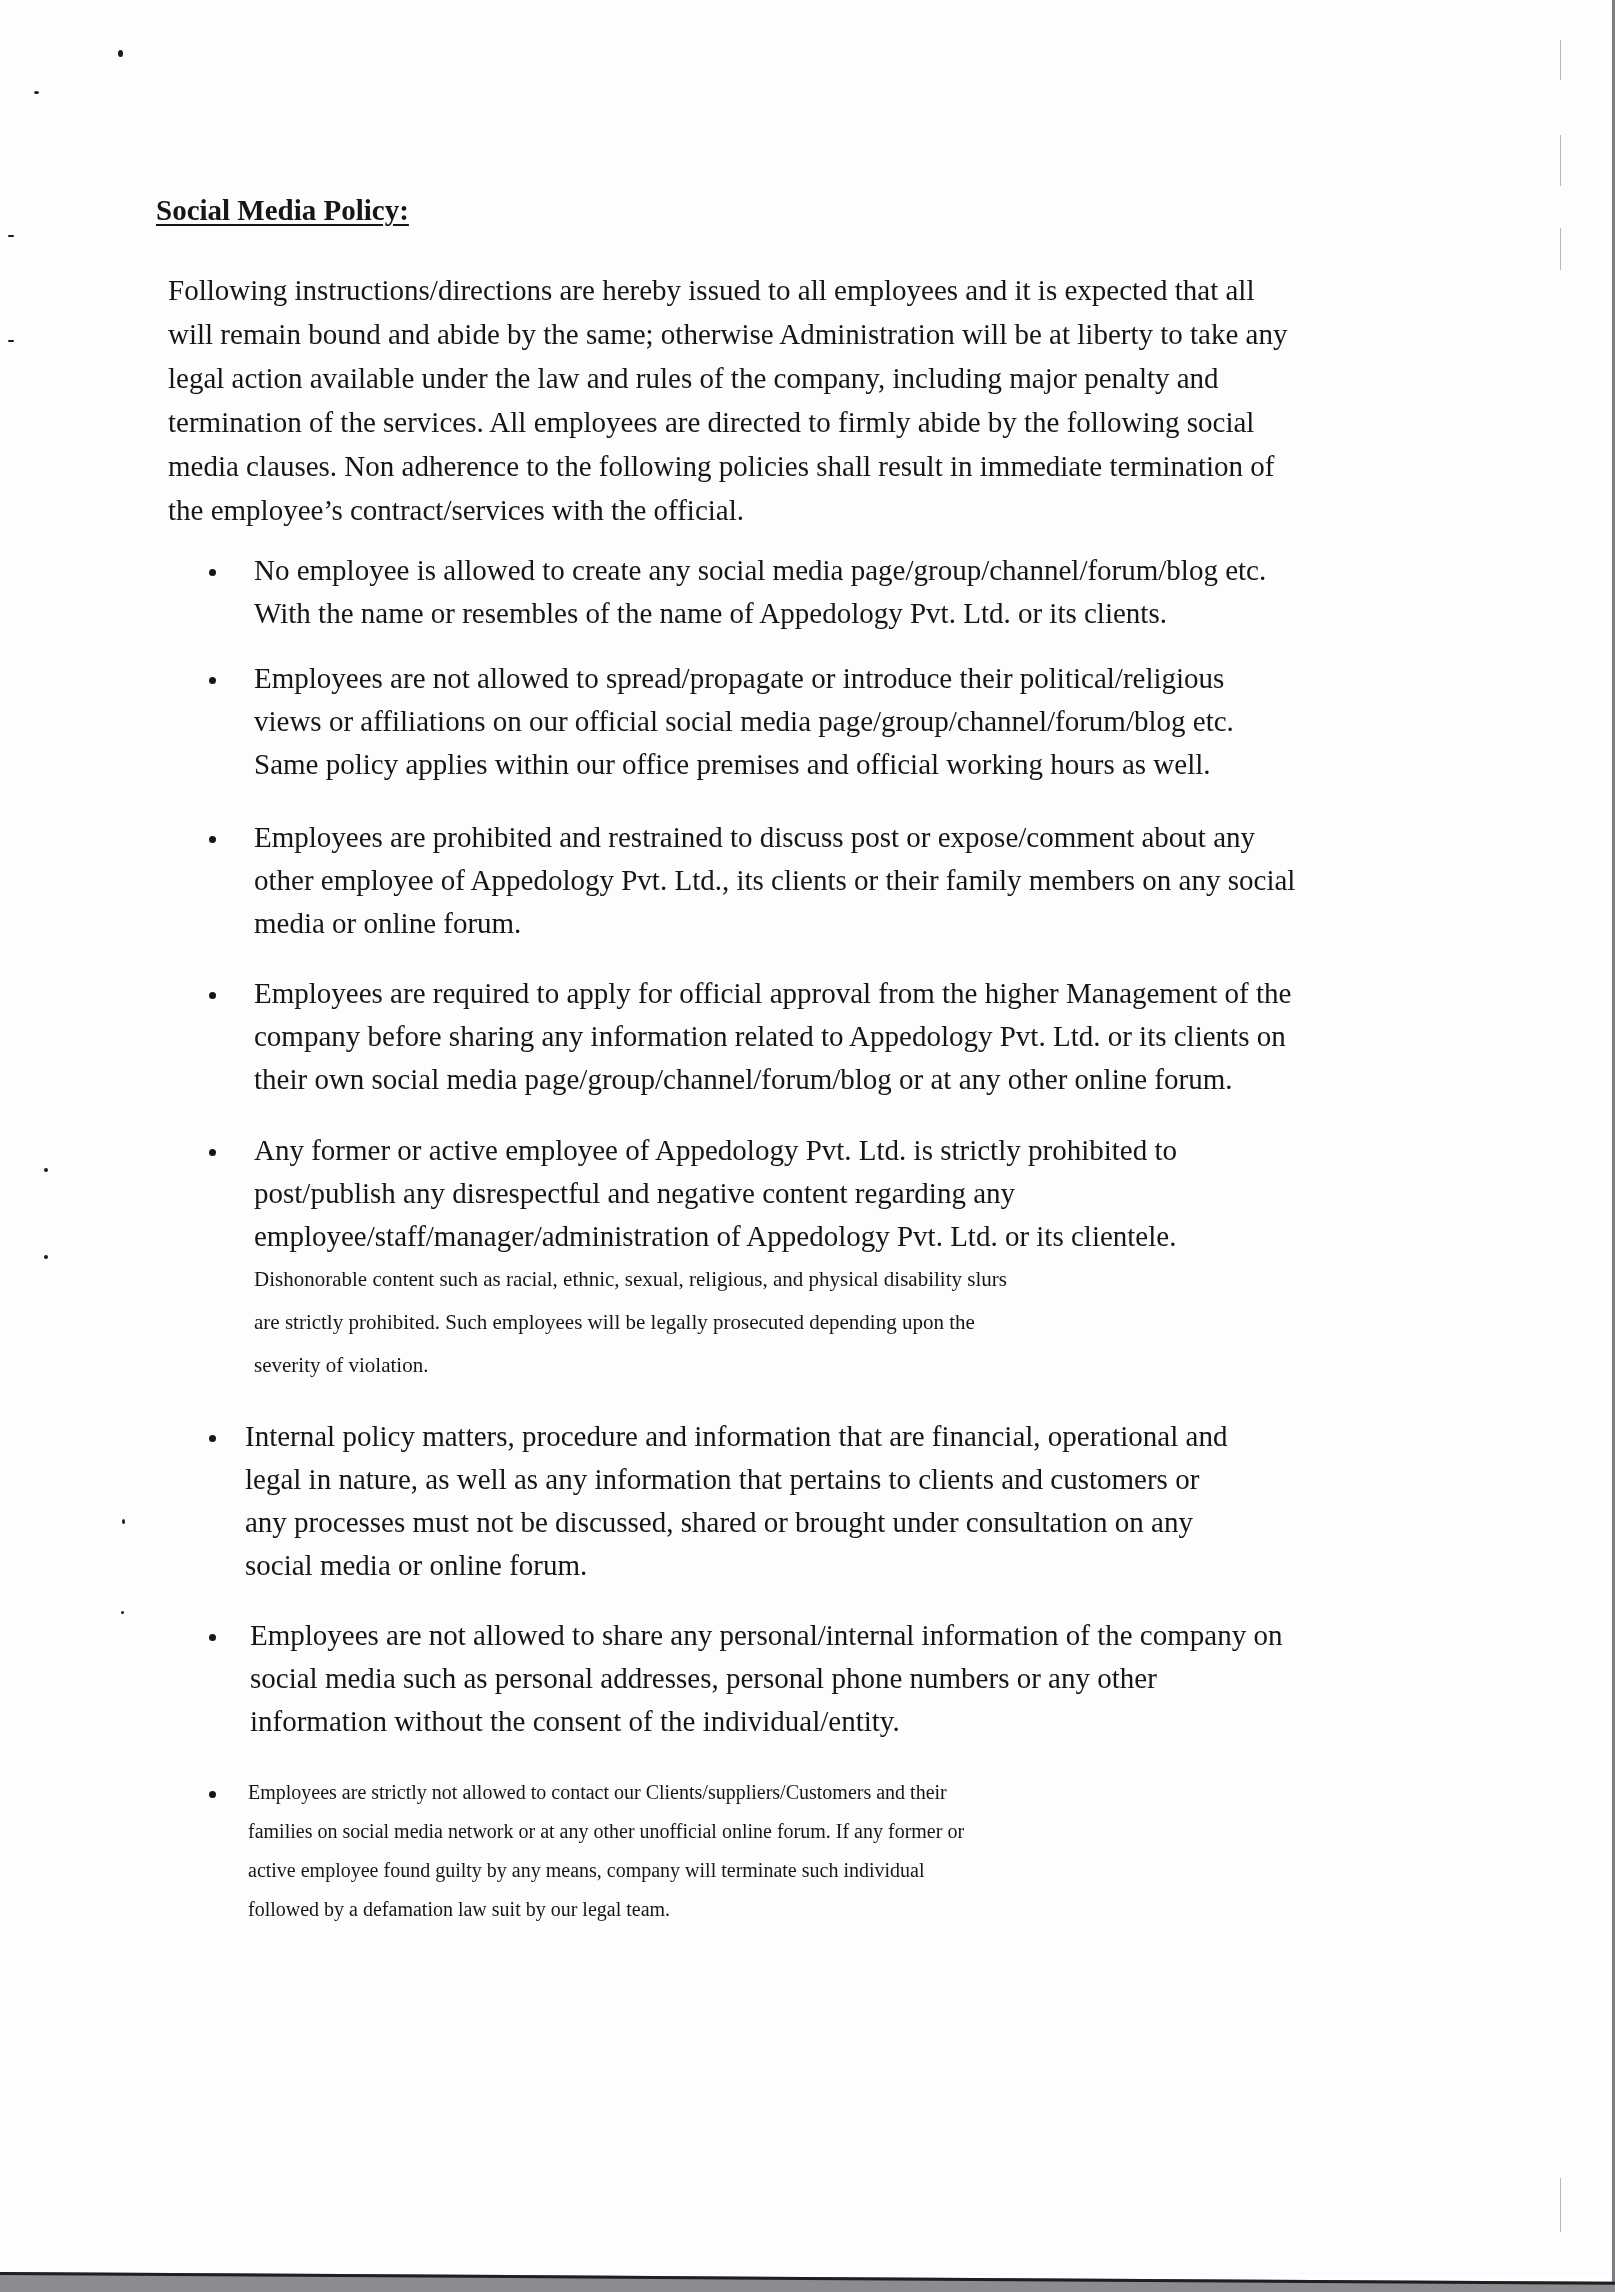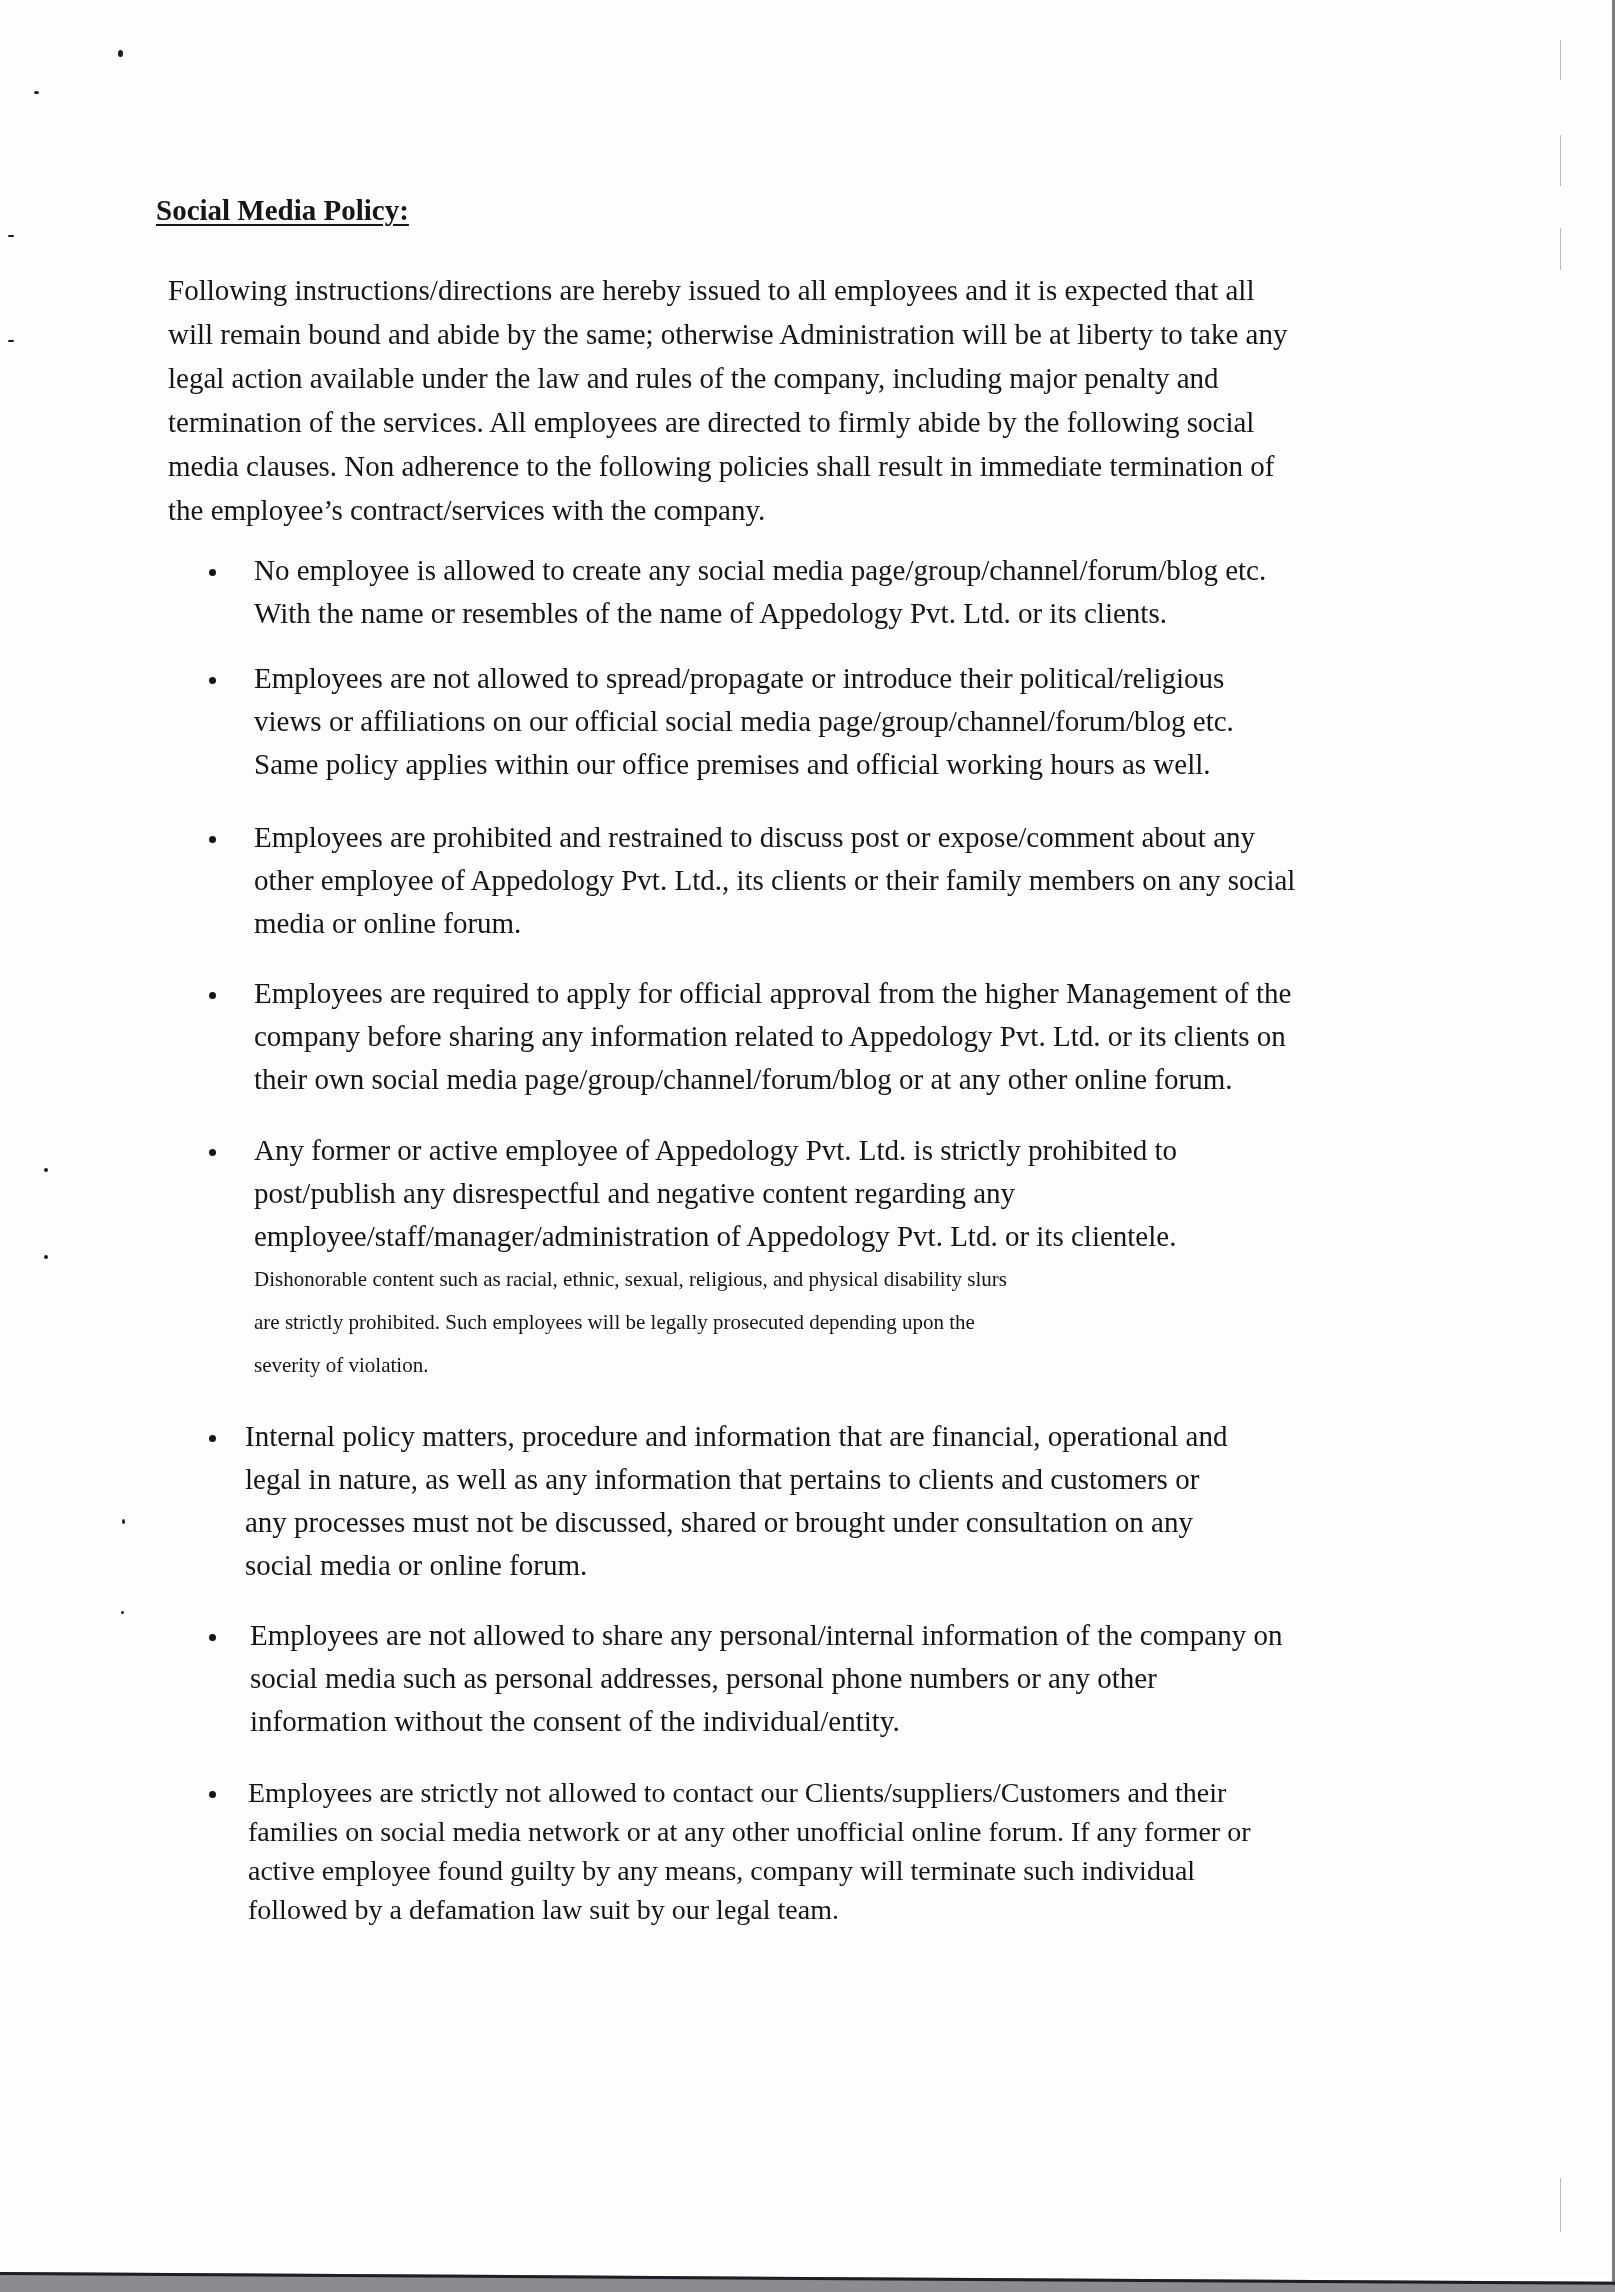--- a/index.html
+++ b/index.html
@@ -89,21 +89,21 @@
       background: #161616;
     }
     .bullet .text {
       position: absolute;
       left: 254px;
       top: 0;
       font-size: 29px;
       line-height: 43px;
     }
     .bullet .text .ln { display: block; white-space: nowrap; }
-    .bullet.small .text { font-size: 28px; }
+    .bullet.small .text { font-size: 20px; }
     .bullet .text .ln.sm { font-size: 21px; }
   </style>
 </head>
 <body>
 
 <div class="page">
 
   <div class="speck" style="left:118px;top:50px;width:5px;height:7px;"></div>
   <div class="speck" style="left:34px;top:91px;width:5px;height:3px;"></div>
   <div class="speck" style="left:8px;top:235px;width:6px;height:2px;border-radius:1px;"></div>
@@ -119,21 +119,21 @@
   <div class="margin-line" style="top:2178px;height:54px;"></div>
 
   <h1 class="heading">Social Media Policy:</h1>
 
   <p class="intro">
     <span class="ln">Following instructions/directions are hereby issued to all employees and it is expected that all</span>
     <span class="ln">will remain bound and abide by the same; otherwise Administration will be at liberty to take any</span>
     <span class="ln">legal action available under the law and rules of the company, including major penalty and</span>
     <span class="ln">termination of the services. All employees are directed to firmly abide by the following social</span>
     <span class="ln">media clauses. Non adherence to the following policies shall result in immediate termination of</span>
-    <span class="ln">the employee’s contract/services with the company.</span>
+    <span class="ln">the employee’s contract/services with the official.</span>
   </p>
 
   <div class="bullet" style="top:549px;">
     <span class="dot" style="top:20px;"></span>
     <div class="text">
       <span class="ln">No employee is allowed to create any social media page/group/channel/forum/blog etc.</span>
       <span class="ln">With the name or resembles of the name of Appedology Pvt. Ltd. or its clients.</span>
     </div>
   </div>
 

